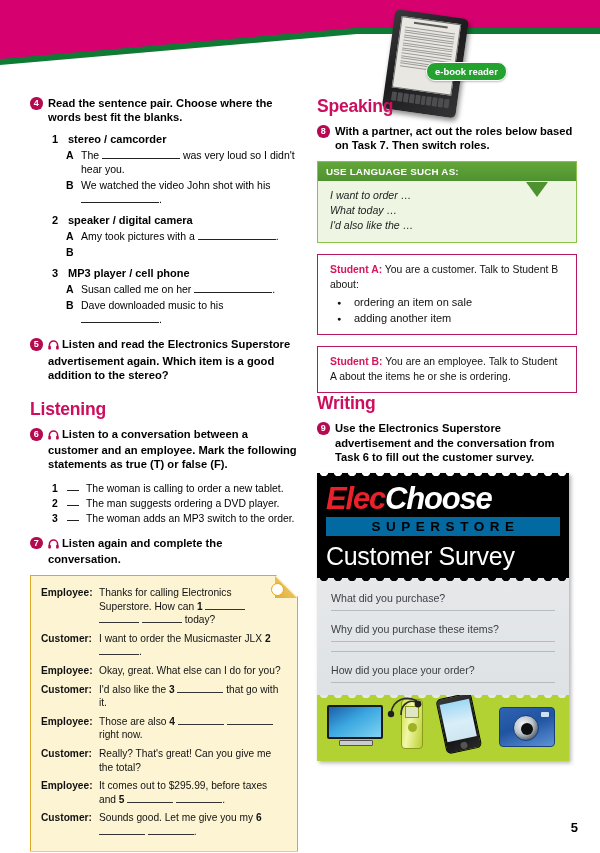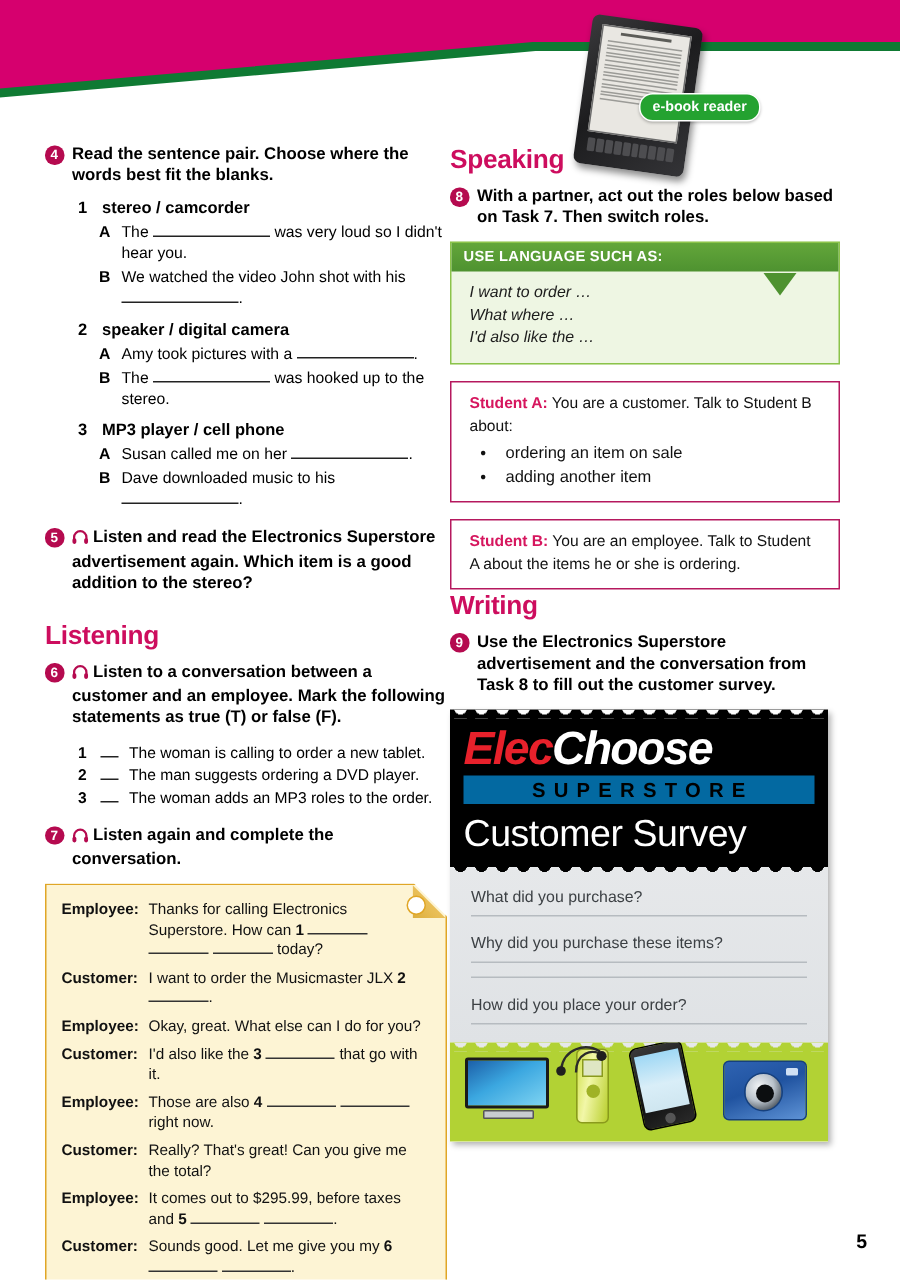--- a/index.html
+++ b/index.html
@@ -62,21 +62,21 @@
     padding: 2.5px 8px 3px 8px;
     border-radius: 9px;
     border: 1.5px solid #ffffff;
     white-space: nowrap;
     box-shadow: 0 1px 2px rgba(0,0,0,.25);
     z-index: 6;
   }
 
   
   .col-left  { position: absolute; left: 30px;  top: 96px; width: 268px; }
-  .col-right { position: absolute; left: 300px; top: 96px; width: 260px; }
+  .col-right { position: absolute; left: 317px; top: 96px; width: 260px; }
 
   
   .sect-head {
     color: #cd0d5e;
     font-size: 17.5px;
     font-weight: bold;
     letter-spacing: -.2px;
     margin: 0 0 7px 0;
   }
   .task {
@@ -431,23 +431,20 @@
         <span class="qn">2</span>
         <span>speaker / digital camera</span>
       </div>
       <div class="q-sub">
         <span class="ql">A</span>
         <span class="qt"><span>Amy took pictures with a</span>
           <span class="blank b-lg"></span><span>.</span></span>
       </div>
       <div class="q-sub">
         <span class="ql">B</span>
-        <span class="qt"><span>The</span>
-          <span class="blank b-lg"></span>
-          <span>was hooked up to the stereo.</span></span>
       </div>
     </div>
 
     <div class="q-group">
       <div class="q-head">
         <span class="qn">3</span>
         <span>MP3 player / cell phone</span>
       </div>
       <div class="q-sub">
         <span class="ql">A</span>
@@ -496,21 +493,21 @@
         <span>The woman is calling to order a new tablet.</span>
       </div>
       <div class="tf-row">
         <span class="n">2</span>
         <span class="u"></span>
         <span>The man suggests ordering a DVD player.</span>
       </div>
       <div class="tf-row">
         <span class="n">3</span>
         <span class="u"></span>
-        <span>The woman adds an MP3 roles to the order.</span>
+        <span>The woman adds an MP3 switch to the order.</span>
       </div>
     </div>
 
     <div class="task">
       <span class="num-badge">7</span>
       <div class="task-text">
         <span class="hp">
           <svg width="11" height="10" viewBox="0 0 11 10">
             <path d="M1.4 7.2 V5.2 A4.1 4.1 0 0 1 9.6 5.2 V7.2" fill="none" stroke="#b50a4f" stroke-width="1.5"></path>
             <rect x="0.3" y="5.8" width="2.6" height="3.8" rx="1.2" fill="#b50a4f"></rect>
@@ -573,21 +570,21 @@
     <div class="task">
       <span class="num-badge">8</span>
       <div class="task-text">With a partner, act out the roles below based on Task 7. Then switch roles.</div>
     </div>
 
     <div class="lang-box">
       <div class="lang-head">USE LANGUAGE SUCH AS:</div>
       <div class="lang-arrow"></div>
       <div class="lang-body">
         <div>I want to order …</div>
-        <div>What where …</div>
+        <div>What today …</div>
         <div>I'd also like the …</div>
       </div>
     </div>
 
     <div class="role-box">
       <div class="role-line">
         <span class="role-name">Student A:</span><span> You are a customer. Talk to Student B about:</span>
       </div>
       <ul class="role-bullets">
         <li>ordering an item on sale</li>
@@ -598,21 +595,21 @@
     <div class="role-box">
       <div class="role-line">
         <span class="role-name">Student B:</span><span> You are an employee. Talk to Student A about the items he or she is ordering.</span>
       </div>
     </div>
 
     <div class="sect-head" style="">Writing</div>
 
     <div class="task">
       <span class="num-badge">9</span>
-      <div class="task-text">Use the Electronics Superstore advertisement and the conversation from Task 8 to fill out the customer survey.</div>
+      <div class="task-text">Use the Electronics Superstore advertisement and the conversation from Task 6 to fill out the customer survey.</div>
     </div>
 
     <div class="survey">
       <div class="survey-top">
         <div class="perf-top"></div>
         <div class="logo-row"><span class="logo-a">Elec</span><span class="logo-b">Choose</span></div>
         <div class="logo-sub">SUPERSTORE</div>
         <div class="logo-title">Customer Survey</div>
       </div>
 

